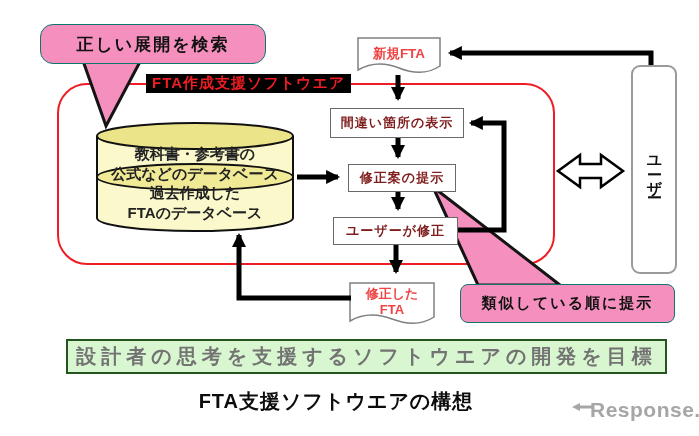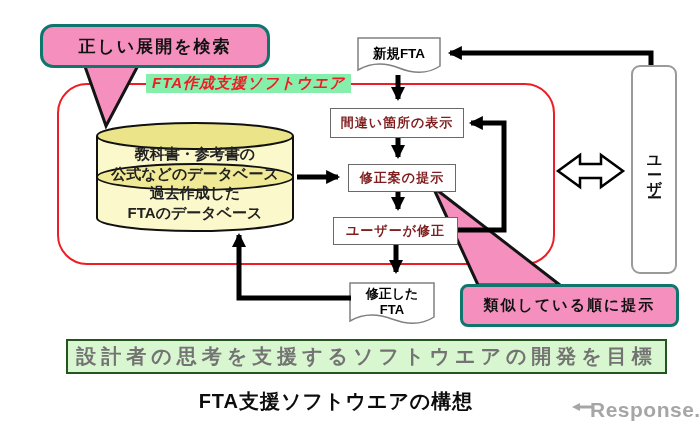--- a/index.html
+++ b/index.html
@@ -1,25 +1,25 @@
 <!DOCTYPE html>
 <html><head>
 <meta charset="utf-8">
 <style>
   html,body{margin:0;padding:0;background:#fff;}
   body{font-family:"Liberation Sans","DejaVu Sans",sans-serif;}
   #canvas{position:relative;width:699px;height:436px;background:#fff;overflow:hidden;}
   #connectors{position:absolute;left:0;top:0;z-index:2;}
   .frame{position:absolute;left:57px;top:83px;width:494px;height:178px;border:2.5px solid #ee1c23;border-radius:30px;z-index:1;}
-  .frame-label{position:absolute;left:146px;top:74px;z-index:3;background:#86efac;padding:0 6px;color:#ee1c23;font-weight:bold;font-size:15px;letter-spacing:1px;font-style:italic;}
-  .bubble{position:absolute;background:#f590be;border:3px solid #0f766e;display:flex;align-items:center;justify-content:center;font-weight:bold;color:#111;z-index:3;}
+  .frame-label{position:absolute;left:146px;top:74px;z-index:3;background:#000000;padding:0 6px;color:#ee1c23;font-weight:bold;font-size:15px;letter-spacing:1px;}
+  .bubble{position:absolute;background:#f590be;border:1px solid #0f766e;display:flex;align-items:center;justify-content:center;font-weight:bold;color:#111;z-index:3;}
   .bubble.search{left:40px;top:24px;width:224px;height:38px;border-radius:13px;font-size:17px;letter-spacing:2px;}
   .bubble.similar{left:460px;top:284px;width:213px;height:37px;border-radius:8px;font-size:15px;letter-spacing:2px;}
   .node{position:absolute;background:#fff;border:1.5px solid #696969;display:flex;align-items:center;justify-content:center;font-weight:bold;font-size:13px;color:#7f1d1d;letter-spacing:1px;z-index:3;}
-  .doc-label{position:absolute;display:flex;flex-direction:column;align-items:center;justify-content:center;font-weight:bold;font-size:13px;color:#000000;line-height:1.25;z-index:3;text-align:center;}
+  .doc-label{position:absolute;display:flex;flex-direction:column;align-items:center;justify-content:center;font-weight:bold;font-size:13px;color:#ef4444;line-height:1.25;z-index:3;text-align:center;}
   .db-label{position:absolute;left:100px;width:190px;text-align:center;font-weight:bold;font-size:15px;color:#222;line-height:1.3;z-index:3;}
   .user-box{position:absolute;left:631px;top:65px;width:42px;height:205px;border:2px solid #9a9a9a;border-radius:9px;background:#fff;display:flex;align-items:center;justify-content:center;z-index:3;}
   .user-box span{writing-mode:vertical-rl;text-orientation:upright;font-size:15px;font-weight:bold;letter-spacing:3px;color:#111;}
   .goal{position:absolute;left:66px;top:339px;width:597px;height:31px;background:#d8f6cf;border:2px solid #25551f;display:flex;align-items:center;justify-content:center;font-weight:bold;font-size:20px;letter-spacing:5px;color:#737373;z-index:3;}
   .caption{position:absolute;left:0;top:388px;width:672px;text-align:center;font-weight:bold;font-size:20px;color:#0c0c0c;z-index:3;letter-spacing:1px;}
   .logo{position:absolute;left:572px;top:398px;display:flex;align-items:center;color:#a6a6a6;font-weight:bold;font-size:21px;letter-spacing:0.5px;z-index:3;}
   .logo .r-arrow{margin-right:-2px;}
 </style>
 </head>
 <body>

